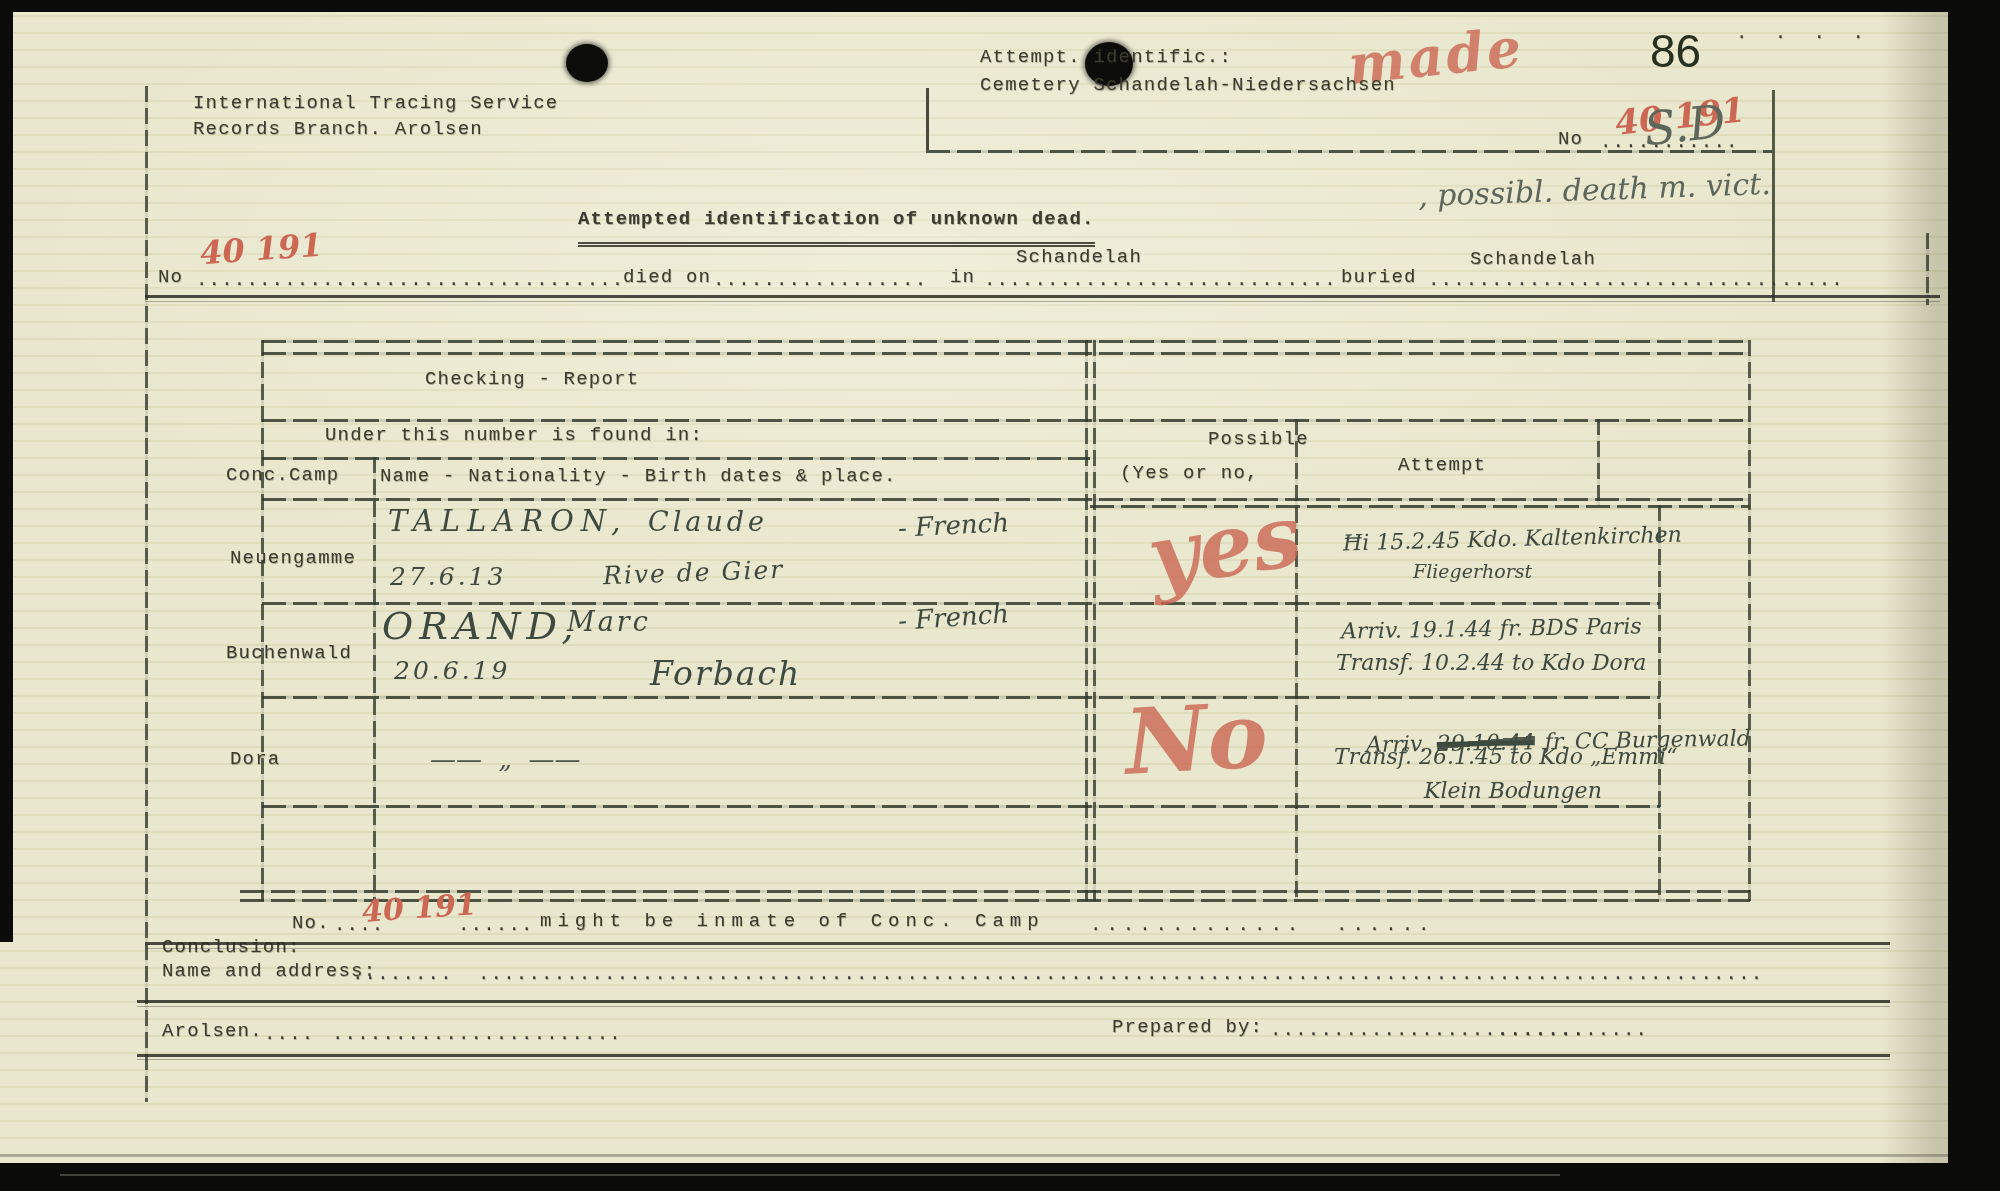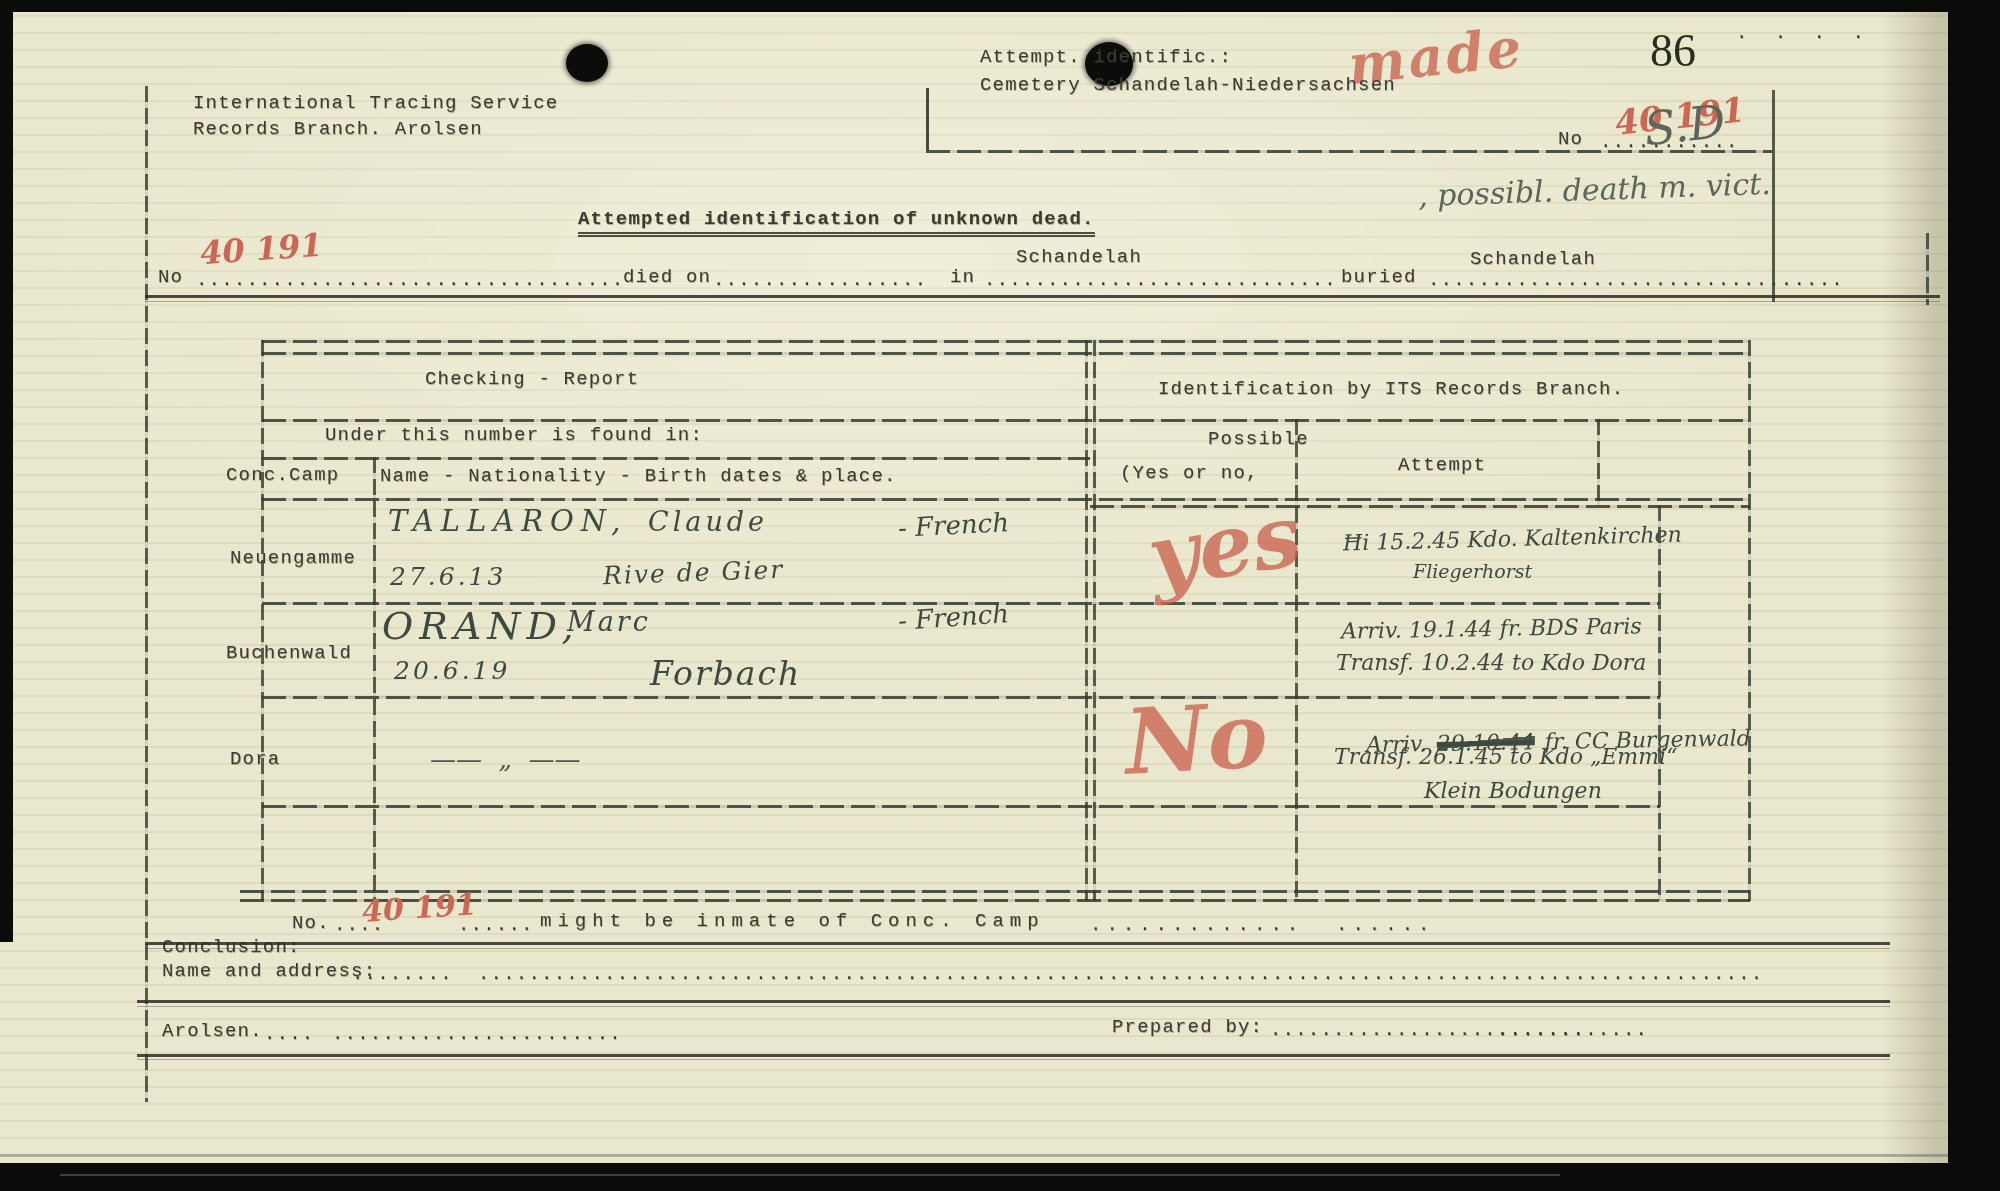--- a/index.html
+++ b/index.html
@@ -10,21 +10,21 @@
       radial-gradient(ellipse 1300px 520px at 45% 22%, rgba(255,255,246,0.30), transparent 70%),
       linear-gradient(90deg, transparent 0 1880px, rgba(110,105,80,0.28) 1936px 1948px, transparent 1948px),
       repeating-linear-gradient(180deg, transparent 0 15px, rgba(183,176,122,0.20) 15px 17px),
       #e9e7cd; }
   .t   { position:absolute; font-family:"Liberation Mono","DejaVu Sans Mono",monospace; font-size:19px;
          letter-spacing:1.2px; color:#3b3b2f; white-space:pre;
          text-shadow:0.6px 0.6px 0.5px rgba(59,59,47,0.35); }
   .hw  { position:absolute; font-family:"DejaVu Serif",serif; font-style:italic; color:#3e4a40; white-space:pre; }
   .red { color:#cc6753; font-weight:bold; }
   .pencil { color:#5c665b; }
-  .tit { border-bottom:5px double rgba(59,59,47,0.9); padding-bottom:2px; font-weight:bold; }
+  .tit { border-bottom:5px double rgba(59,59,47,0.9); padding-bottom:12px; font-weight:bold; }
   .dashh { position:absolute; height:3px;
            background:repeating-linear-gradient(90deg, rgba(50,58,44,0.85) 0 24px, rgba(50,58,44,0.15) 24px 31px); }
   .solidh { position:absolute; background:rgba(45,45,36,0.85); }
   .dashv { position:absolute; width:3px;
            background:repeating-linear-gradient(180deg, rgba(50,58,44,0.8) 0 16px, rgba(50,58,44,0.12) 16px 22px); }
   .hole { position:absolute; background:#0c0c0a; border-radius:50%;
           box-shadow:0 0 4px 2px rgba(12,12,10,0.5); }
   .band { position:absolute; background:#0b0b09; }
   .struck { text-decoration:line-through; text-decoration-thickness:5px; margin:0 10px;
             background-image:linear-gradient(176deg, transparent 42%, rgba(57,68,59,0.85) 42% 58%, transparent 58%); }
@@ -55,21 +55,21 @@
   <div class="dashh" style="left:926px;top:150px;width:846px"></div>
   <div class="solidh" style="left:1772px;top:90px;width:3px;height:212px;background:rgba(44,58,38,0.8)"></div>
   <span class="t" style="left:980px;top:46px">Attempt. identific.:</span>
   <span class="hw red" style="left:1348px;top:24px;font-size:54px;letter-spacing:3px;transform:rotate(-6deg);opacity:0.8">made</span>
   <span class="t" style="left:980px;top:74px">Cemetery Schandelah-Niedersachsen</span>
   <span class="t" style="left:1558px;top:128px">No</span>
   <span class="t" style="left:1600px;top:131px">...........</span>
   <span class="hw red" style="left:1615px;top:96px;font-size:34px;transform:rotate(-6deg)">40 191</span>
 
   <span class="t" style="left:1736px;top:22px;letter-spacing:8px">. . . .</span>
-  <span style="position:absolute;left:1650px;top:24px;font-family:Liberation Serif, serif;font-size:46px;color:#27301f">86</span>
+  <span style="position:absolute;left:1650px;top:24px;font-family:Liberation Sans, sans-serif;font-size:46px;color:#27301f">86</span>
   <span class="hw pencil" style="left:1644px;top:98px;font-size:46px;transform:rotate(-6deg)">S.D</span>
   <span class="hw pencil" style="left:1418px;top:172px;font-size:30px;transform:rotate(-2deg)">, possibl. death m. vict.</span>
 
   <span class="t tit" style="left:578px;top:208px">Attempted identification of unknown dead.</span>
 
   <span class="t" style="left:158px;top:266px">No</span>
   <span class="hw red" style="left:200px;top:230px;font-size:32px;transform:rotate(-4deg)">40 191</span>
   <span class="t" style="left:196px;top:269px">..................................</span>
   <span class="t" style="left:623px;top:266px">died on</span>
   <span class="t" style="left:713px;top:269px">.................</span>
@@ -96,21 +96,20 @@
   <div class="dashv" style="left:261px;top:340px;height:561px"></div>
   <div class="dashv" style="left:373px;top:457px;height:444px"></div>
   <div class="dashv" style="left:1085px;top:340px;height:561px"></div>
   <div class="dashv" style="left:1093px;top:340px;height:561px"></div>
   <div class="dashv" style="left:1295px;top:419px;height:482px"></div>
   <div class="dashv" style="left:1597px;top:419px;height:87px"></div>
   <div class="dashv" style="left:1658px;top:505px;height:396px"></div>
   <div class="dashv" style="left:1748px;top:340px;height:561px"></div>
 
   <span class="t" style="left:425px;top:368px">Checking - Report</span>
-  <span class="t" style="left:1158px;top:378px">Identification by ITS Records Branch.</span>
   <span class="t" style="left:325px;top:424px">Under this number is found in:</span>
   <span class="t" style="left:226px;top:464px">Conc.Camp</span>
   <span class="t" style="left:380px;top:465px">Name - Nationality - Birth dates &amp; place.</span>
   <span class="t" style="left:1208px;top:428px">Possible</span>
   <span class="t" style="left:1120px;top:462px">(Yes or no,</span>
   <span class="t" style="left:1398px;top:454px">Attempt</span>
 
   <span class="t" style="left:230px;top:547px">Neuengamme</span>
   <span class="hw" style="left:388px;top:504px;font-size:29px;letter-spacing:7px">TALLARON,</span>
   <span class="hw" style="left:648px;top:506px;font-size:27px;letter-spacing:4px">Claude</span>

